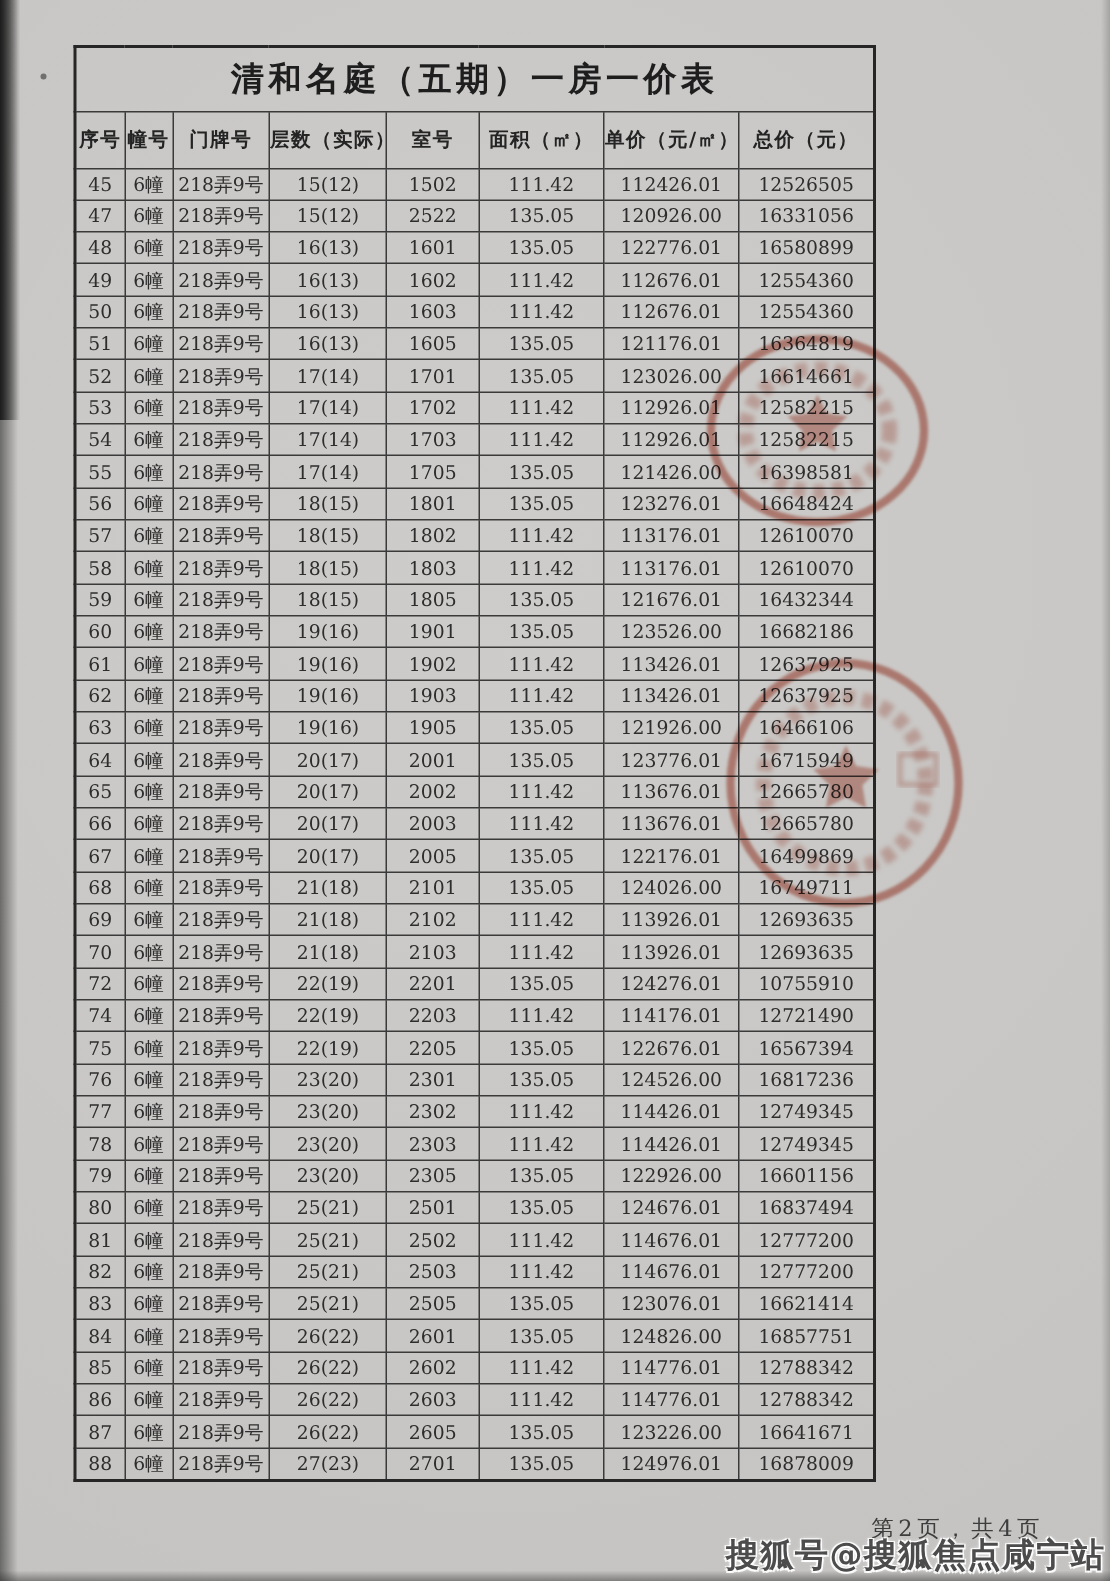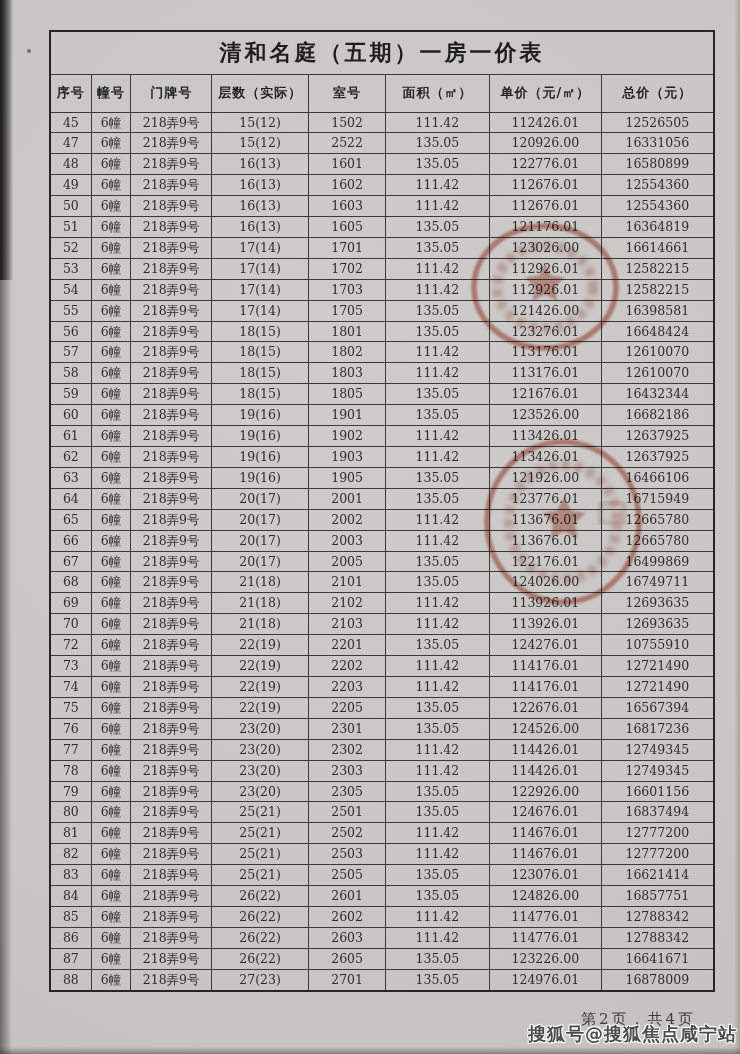--- a/index.html
+++ b/index.html
@@ -30,21 +30,21 @@
     background: linear-gradient(0deg, rgba(40,40,40,0.45), rgba(40,40,40,0));
     pointer-events:none;
   }
   .edge-right {
     position:absolute; right:0; top:0; bottom:0; width:6px;
     background: linear-gradient(270deg, rgba(60,60,60,0.25), rgba(60,60,60,0));
     pointer-events:none;
   }
 
   table.price-table {
-    position:absolute; left:49px; top:30px; width:666px; height:958px;
+    position:absolute; left:49px; top:30px; width:535px; height:958px;
     border-collapse:collapse; table-layout:fixed;
     border:2.5px solid #262626;
     color:#2c2c2c;
   }
   .price-table th, .price-table td {
     border:1.2px solid #3a3a3a;
     text-align:center; vertical-align:middle;
     padding:0; overflow:hidden; white-space:nowrap;
   }
   .title-row th {
@@ -62,21 +62,21 @@
 
   .stamp-layer { position:absolute; inset:0; pointer-events:none; mix-blend-mode:multiply; }
 
   .page-footer {
     position:absolute; left:0; right:44px; top:1010px; height:22px;
     text-align:right; font-size:15px; color:#3d3d3d; letter-spacing:3px;
   }
   .watermark {
     position:absolute; right:3px; top:1022px; height:30px;
     font-family:"DejaVu Sans","Liberation Sans",sans-serif;
-    font-size:18px; font-weight:bold; color:#4c4c4c; letter-spacing:1px;
+    font-size:22px; font-weight:bold; color:#4c4c4c; letter-spacing:1px;
     text-shadow: 1px 1px 0 rgba(255,255,255,0.85), -1px -1px 0 rgba(255,255,255,0.85),
                  1px -1px 0 rgba(255,255,255,0.85), -1px 1px 0 rgba(255,255,255,0.85),
                  0 0 3px rgba(255,255,255,0.9);
   }
   .dust-speck {
     position:absolute; left:27px; top:49px; width:4px; height:4px;
     background:#4a4a4a; border-radius:50%; opacity:0.7;
   }
 </style>
 </head>
@@ -370,30 +370,20 @@
           <td>72</td>
           <td>6幢</td>
           <td>218弄9号</td>
           <td>22(19)</td>
           <td>2201</td>
           <td>135.05</td>
           <td>124276.01</td>
           <td>10755910</td>
         </tr>
         <tr>
-          <td>73</td>
-          <td>6幢</td>
-          <td>218弄9号</td>
-          <td>22(19)</td>
-          <td>2202</td>
-          <td>111.42</td>
-          <td>114176.01</td>
-          <td>12721490</td>
-        </tr>
-        <tr>
           <td>74</td>
           <td>6幢</td>
           <td>218弄9号</td>
           <td>22(19)</td>
           <td>2203</td>
           <td>111.42</td>
           <td>114176.01</td>
           <td>12721490</td>
         </tr>
         <tr>

